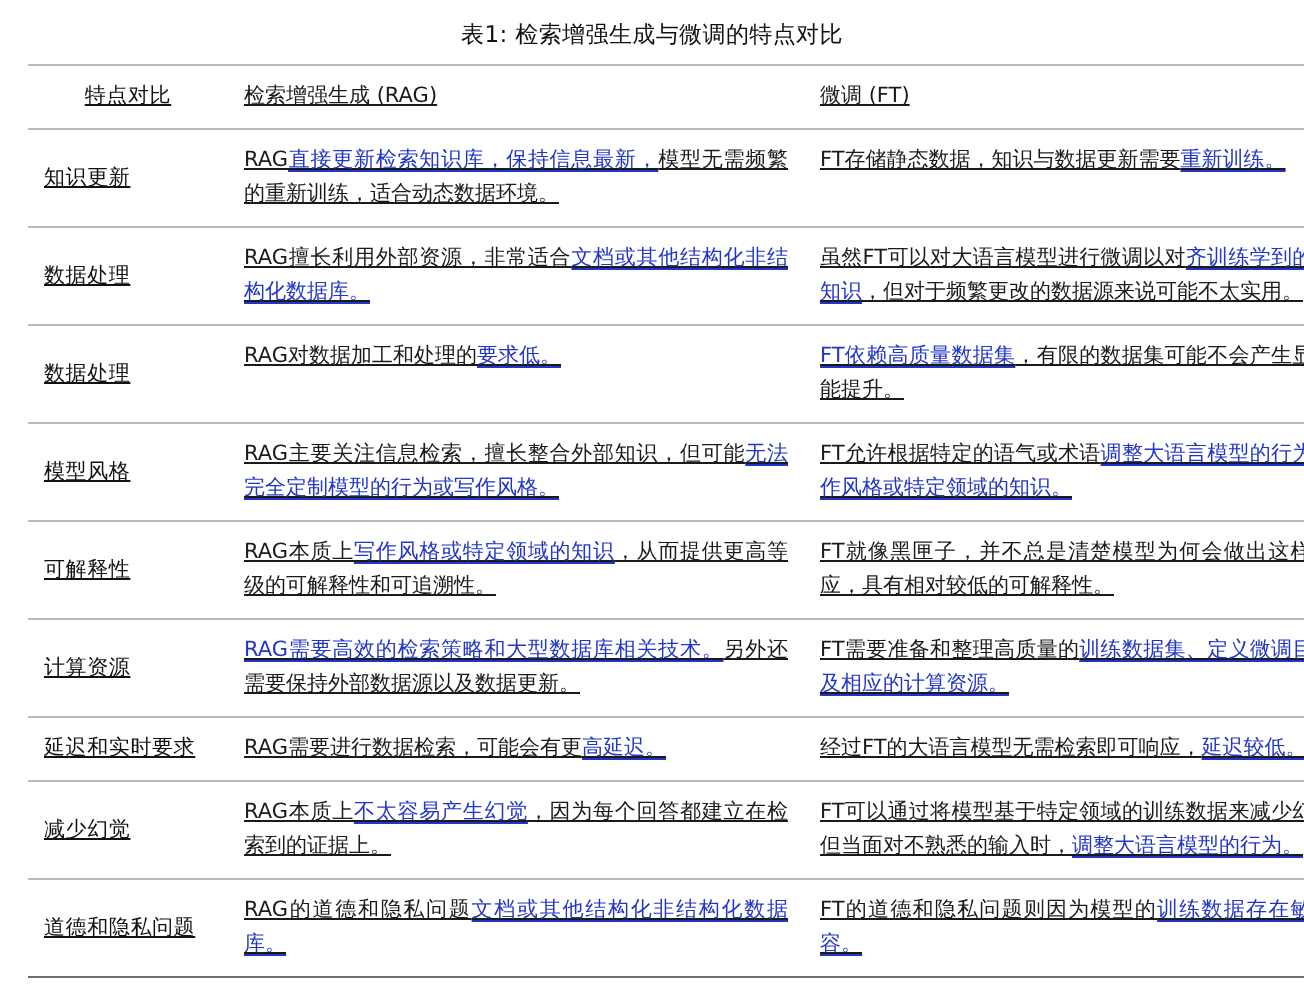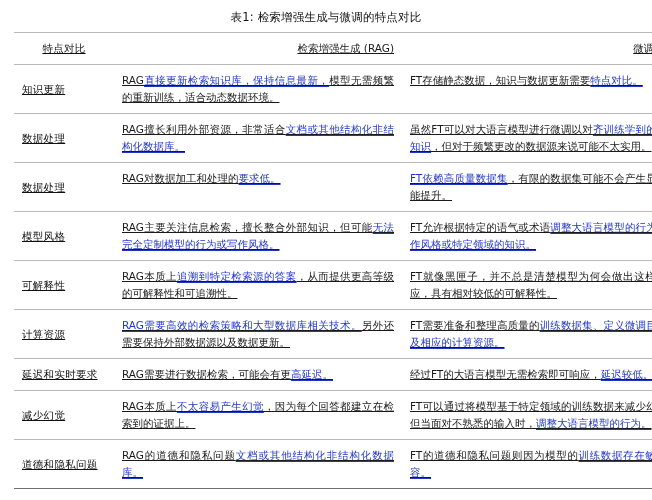--- a/index.html
+++ b/index.html
@@ -62,21 +62,21 @@
     color: #111;
     letter-spacing: 0.3px;
   }
   .col-rag { width: 272px; }
   .col-ft  { width: 268px; }
   thead .col-label, thead .col-rag, thead .col-ft {
     text-align: center;
     vertical-align: middle;
   }
   thead .col-rag, thead .col-ft {
-    text-align: right;
+    text-align: left;
     padding-left: 10px;
   }
   .cell p {
     margin: 0;
     text-align: justify;
     text-justify: inter-character;
   }
   .hl {
     color: #2136c6;
     text-decoration: underline;
@@ -98,21 +98,21 @@
         <th class="col-ft">微调 (FT)</th>
       </tr>
     </thead>
     <tbody id="tbody">
         <tr>
           <td class="col-label">知识更新</td>
           <td class="col-rag cell">
             <p><span>RAG</span><span class="hl">直接更新检索知识库，保持信息最新，</span><span>模型无需频繁的重新训练，适合动态数据环境。</span></p>
           </td>
           <td class="col-ft cell">
-            <p><span>FT存储静态数据，知识与数据更新需要</span><span class="hl">特点对比。</span></p>
+            <p><span>FT存储静态数据，知识与数据更新需要</span><span class="hl">重新训练。</span></p>
           </td>
         </tr>
         <tr>
           <td class="col-label">数据处理</td>
           <td class="col-rag cell">
             <p><span>RAG擅长利用外部资源，非常适合</span><span class="hl">文档或其他结构化非结构化数据库。</span></p>
           </td>
           <td class="col-ft cell">
             <p><span>虽然FT可以对大语言模型进行微调以对</span><span class="hl">齐训练学到的外部知识</span><span>，但对于频繁更改的数据源来说可能不太实用。</span></p>
           </td>
@@ -131,21 +131,21 @@
           <td class="col-rag cell">
             <p><span>RAG主要关注信息检索，擅长整合外部知识，但可能</span><span class="hl">无法完全定制模型的行为或写作风格。</span></p>
           </td>
           <td class="col-ft cell">
             <p><span>FT允许根据特定的语气或术语</span><span class="hl">调整大语言模型的行为、写作风格或特定领域的知识。</span></p>
           </td>
         </tr>
         <tr>
           <td class="col-label">可解释性</td>
           <td class="col-rag cell">
-            <p><span>RAG本质上</span><span class="hl">追溯到特定检索源的答案</span><span>，从而提供更高等级的可解释性和可追溯性。</span></p>
+            <p><span>RAG本质上</span><span class="hl">写作风格或特定领域的知识</span><span>，从而提供更高等级的可解释性和可追溯性。</span></p>
           </td>
           <td class="col-ft cell">
             <p><span>FT就像黑匣子，并不总是清楚模型为何会做出这样的反应，具有相对较低的可解释性。</span></p>
           </td>
         </tr>
         <tr>
           <td class="col-label">计算资源</td>
           <td class="col-rag cell">
             <p><span class="hl">RAG需要高效的检索策略和大型数据库相关技术。</span><span>另外还需要保持外部数据源以及数据更新。</span></p>
           </td>

